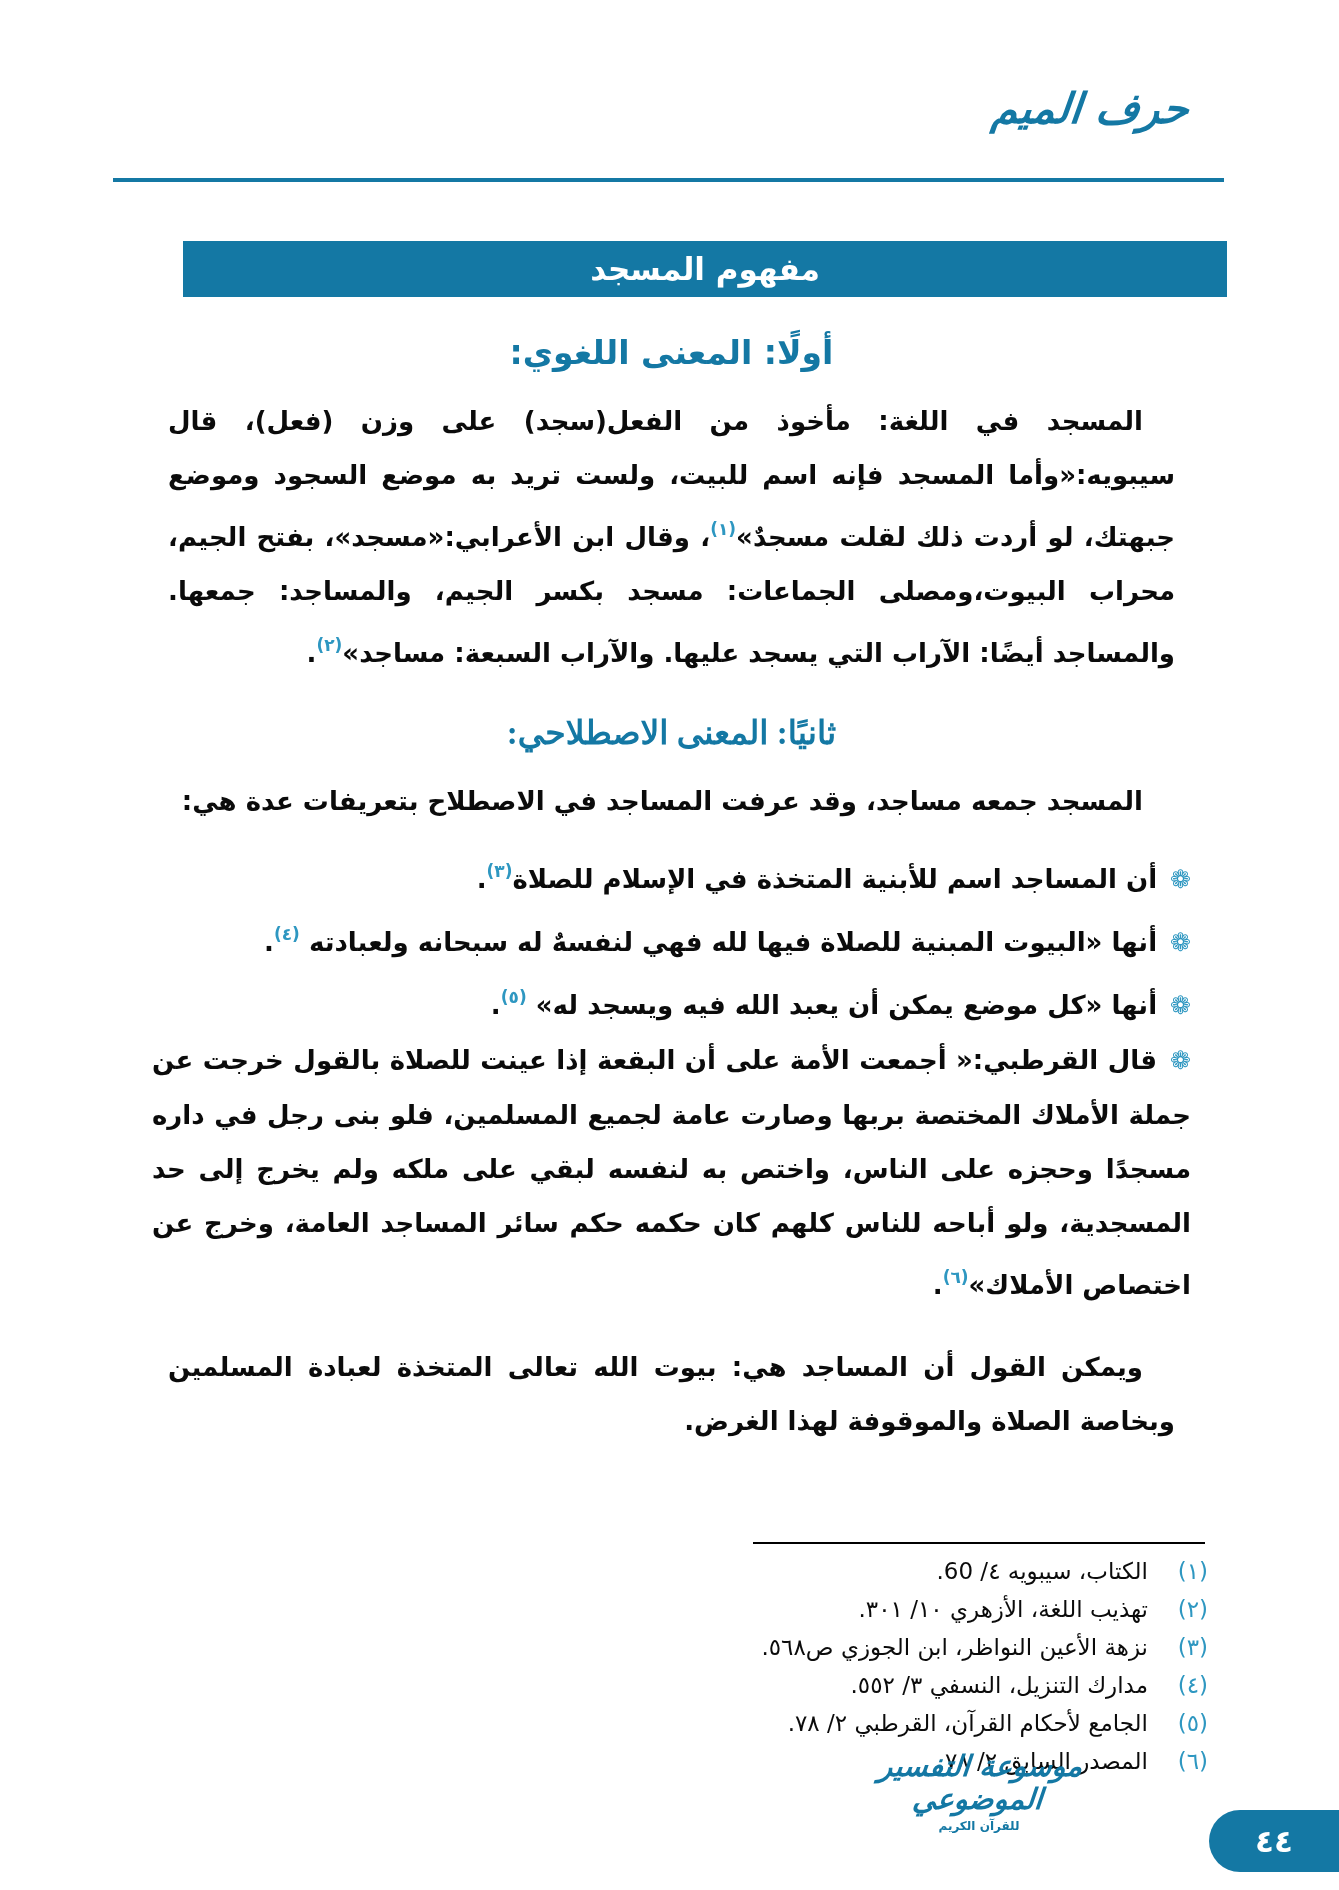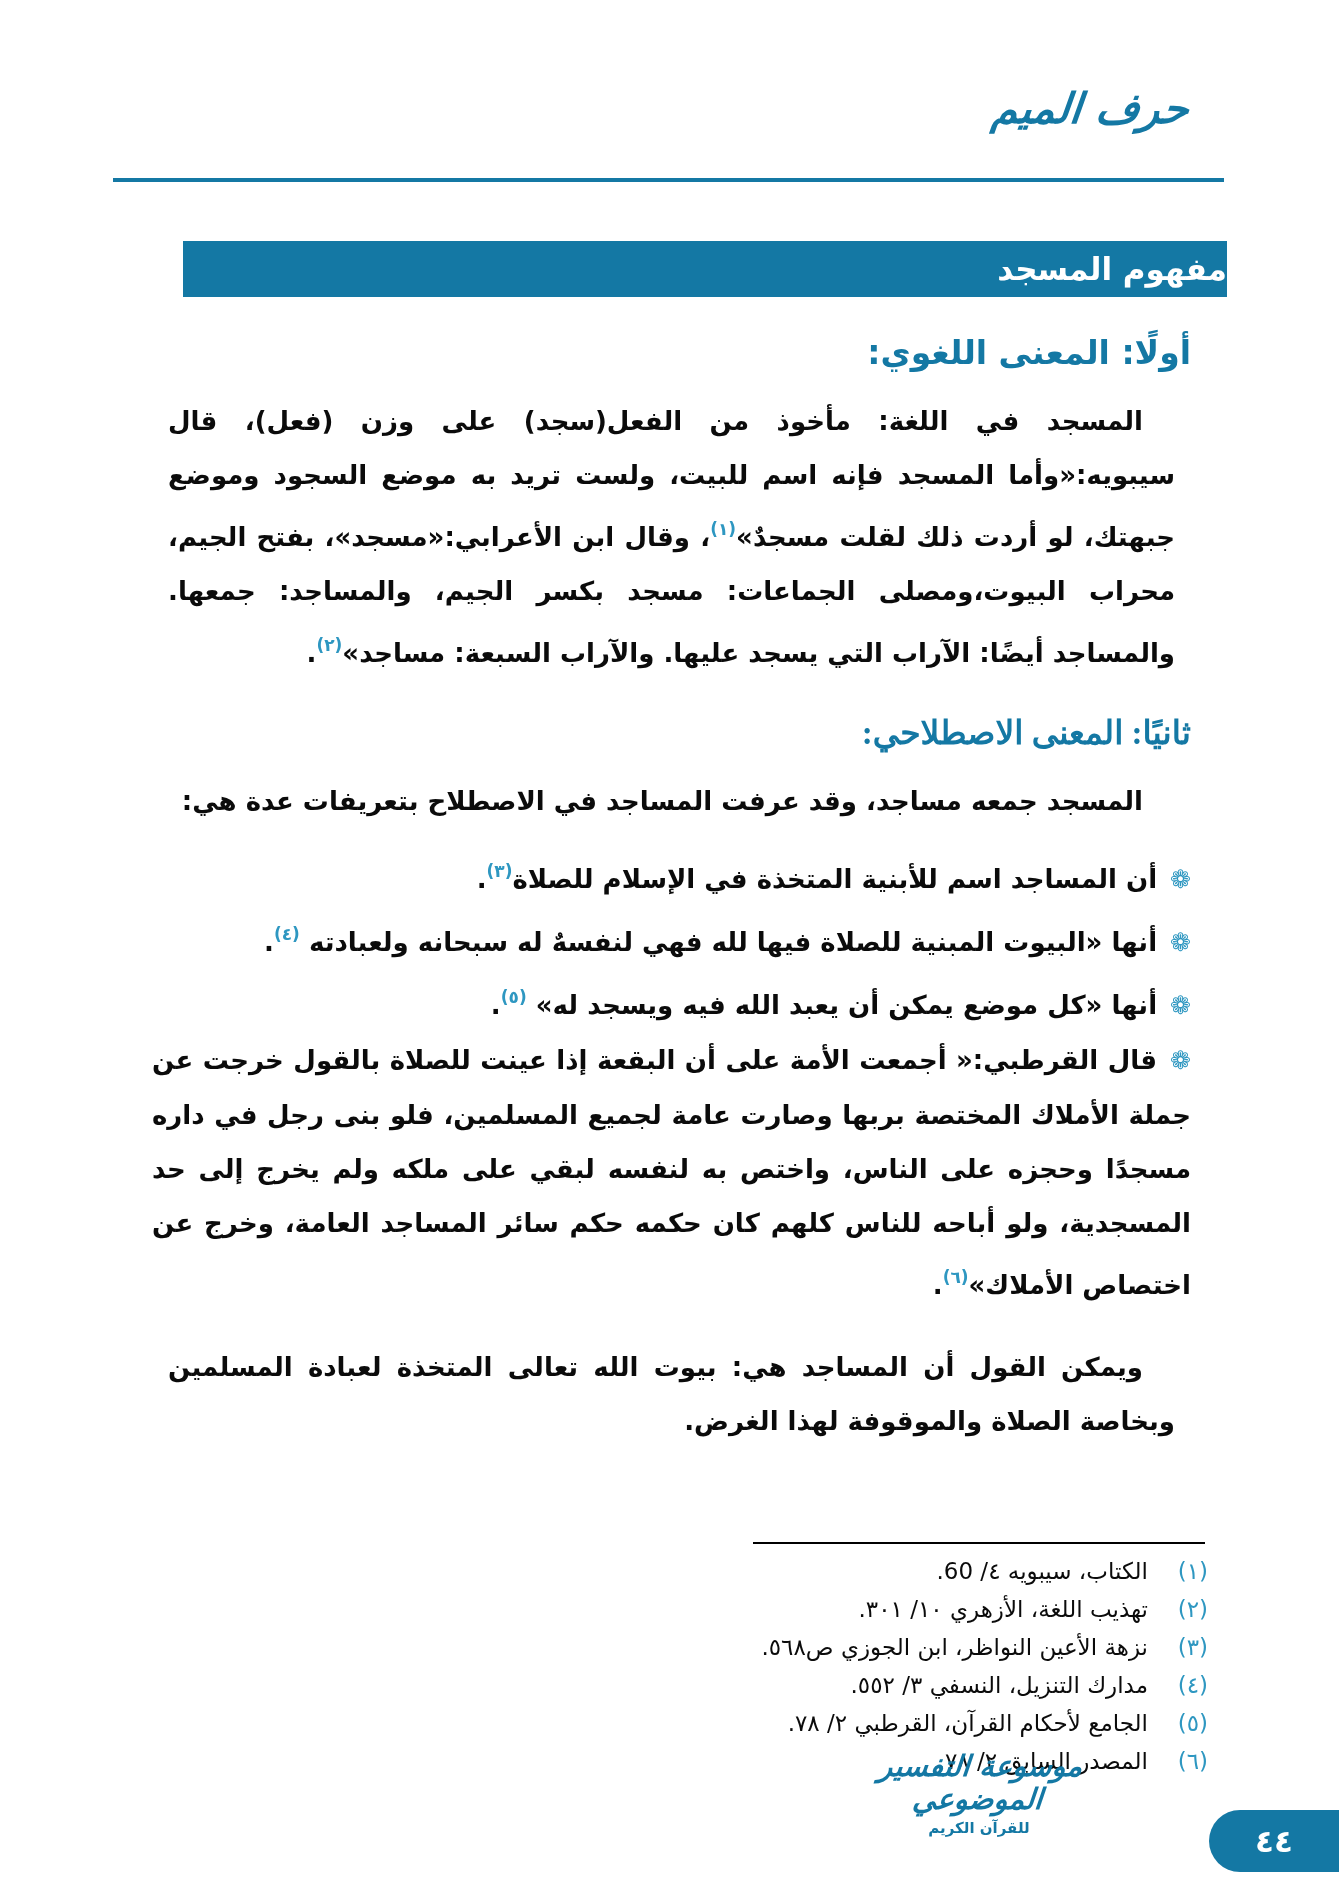--- a/index.html
+++ b/index.html
@@ -30,32 +30,32 @@
   }
   .header-rule{
     position:absolute;top:178px;left:113px;right:115px;height:4px;
     background:var(--blue);
   }
 
   
   .banner{
     position:absolute;top:241px;right:112px;left:183px;height:56px;
     background:var(--blue);
-    display:flex;align-items:center;justify-content:flex-start;
+    display:flex;align-items:center;justify-content:center;
   }
   .banner-title{color:#ffffff;font-size:31px;font-weight:bold;}
 
   
   .content{
     position:absolute;top:328px;right:148px;left:152px;
     font-size:26px;font-weight:bold;line-height:54px;
   }
   .sec-heading{
     color:var(--blue);font-size:33px;font-weight:bold;
-    margin:0 0 16px 0;line-height:50px;
+    margin:0 0 16px 0;line-height:50px;text-align:center;
   }
   .sec-heading.second{margin-top:28px;margin-bottom:8px;font-family:Liberation Serif, serif;}
   .body-par{margin:16px;text-align:justify;}
   .indent{text-indent:32px;}
   .conclusion{margin-top:28px;}
   .bullet{margin:0;text-align:justify;}
   .flower{
     color:var(--light-blue);
     font-size:25px;
     margin-left:13px;
@@ -84,21 +84,21 @@
 
   
   .logo{
     position:absolute;top:1750px;right:235px;width:250px;
     text-align:center;color:var(--blue);
   }
   .logo-main{
     font-size:29px;font-weight:bold;line-height:33px;
     font-style:italic;transform:skewX(-5deg);letter-spacing:-1px;
   }
-  .logo-sub{font-size:15px;font-weight:bold;margin-top:3px;letter-spacing:-1px;}
+  .logo-sub{font-size:12px;font-weight:bold;margin-top:3px;letter-spacing:-1px;}
 
   .page-badge{
     position:absolute;top:1762px;right:0;width:130px;height:62px;
     background:var(--blue);
     border-radius:31px 0 0 31px;
     display:flex;align-items:center;justify-content:center;margin-top:48px;
   }
   .badge-num{color:#ffffff;font-size:31px;font-weight:bold;}
 </style>
 </head>

